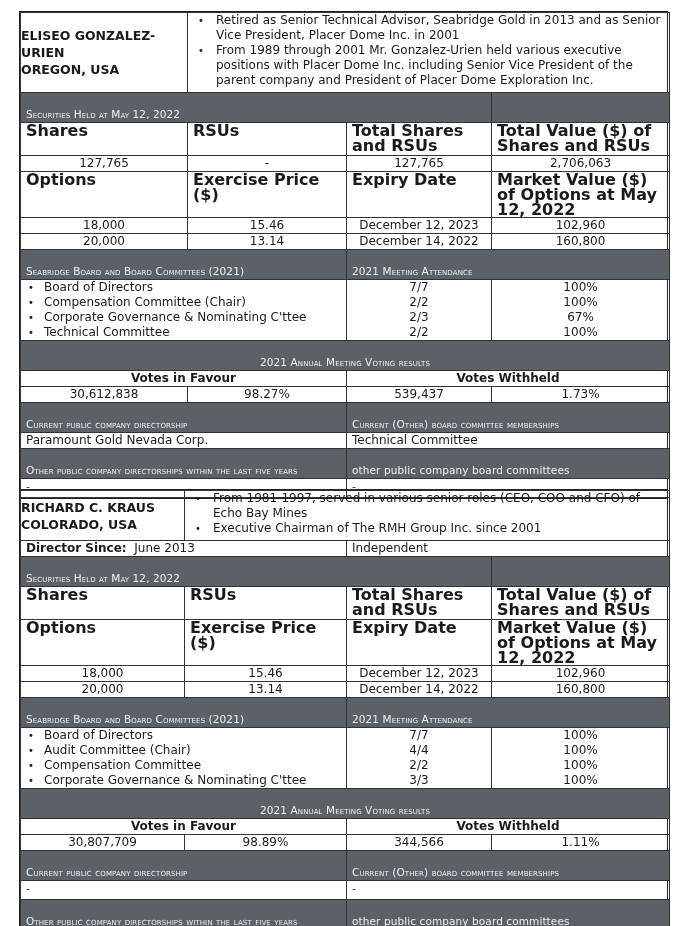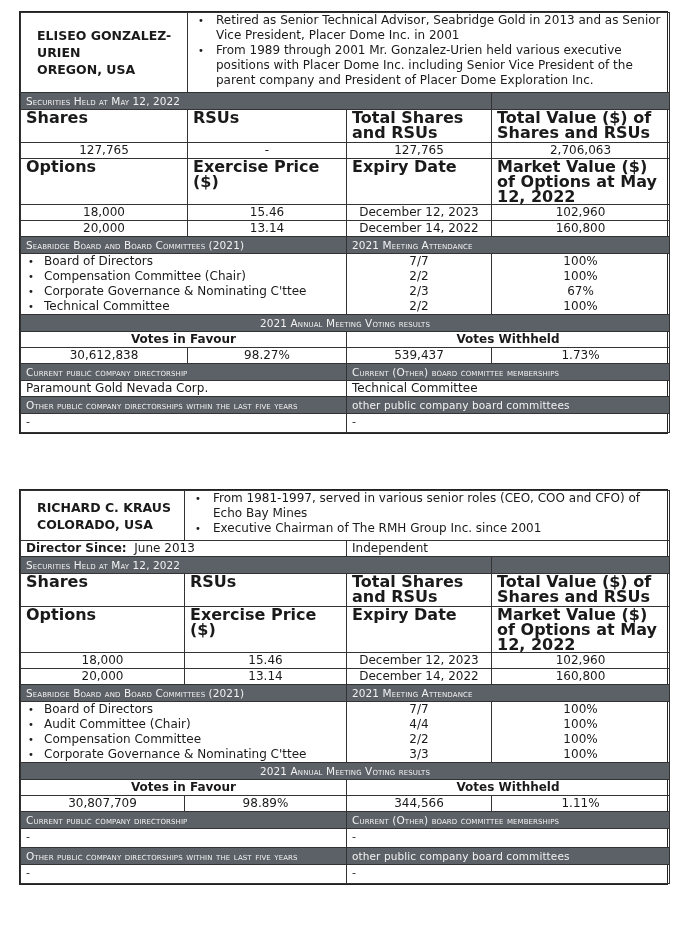--- a/index.html
+++ b/index.html
@@ -2,24 +2,24 @@
 <html><head>
 <meta charset="utf-8">
 <style>
   html, body { margin: 0; padding: 0; background: #ffffff; }
   body { width: 691px; height: 926px; position: relative; font-family: "DejaVu Sans", sans-serif; color: #1a1a1a; }
   .card { position: absolute; left: 19px; width: 649px; border: 1.5px solid #222; box-sizing: border-box; }
   .card1 { top: 11px; }
   .card2 { top: 489px; }
   table { border-collapse: collapse; width: 100%; table-layout: fixed; }
   td { border: 1px solid #333; padding: 0 5px; font-size: 12px; line-height: 15px; vertical-align: top; overflow: hidden; }
-  .band td, td.band { background: #5b6167; color: #f2f2f2; font-size: 10.5px; line-height: 14px; text-transform: none; letter-spacing: 0.1px; padding-top: 1px; padding-bottom: 1px; }
+  .band td, td.band { background: #5b6167; color: #f2f2f2; font-size: 10.5px; line-height: 14px; text-transform: none; letter-spacing: 0.1px; padding-top: 14px; padding-bottom: 1px; }
   .sc { font-variant: small-caps; }
   .upper { text-transform: uppercase; font-size: 9.5px; }
-  .name { font-weight: bold; font-size: 12.5px; line-height: 17px; vertical-align: middle; padding-left: 16px; }
+  .name { font-weight: bold; font-size: 12.5px; line-height: 17px; vertical-align: middle; padding-left: 0; }
   .bio { font-size: 12px; line-height: 15px; padding: 0 6px 1px 6px; }
   .bio ul { margin: 0; padding: 0; list-style: none; }
   .bio li { position: relative; padding-left: 22px; }
   .bio li::before { content: "\2022"; position: absolute; left: 4px; top: 0; font-size: 10px; }
   .hdr { font-weight: bold; font-size: 16px; line-height: 15px; height: 32px; }
   .c { text-align: center; }
   .b { font-weight: bold; }
   .att ul { margin: 0; padding: 0; list-style: none; }
   .att li { position: relative; padding-left: 18px; }
   .att li::before { content: "\2022"; position: absolute; left: 2px; font-size: 10px; }

